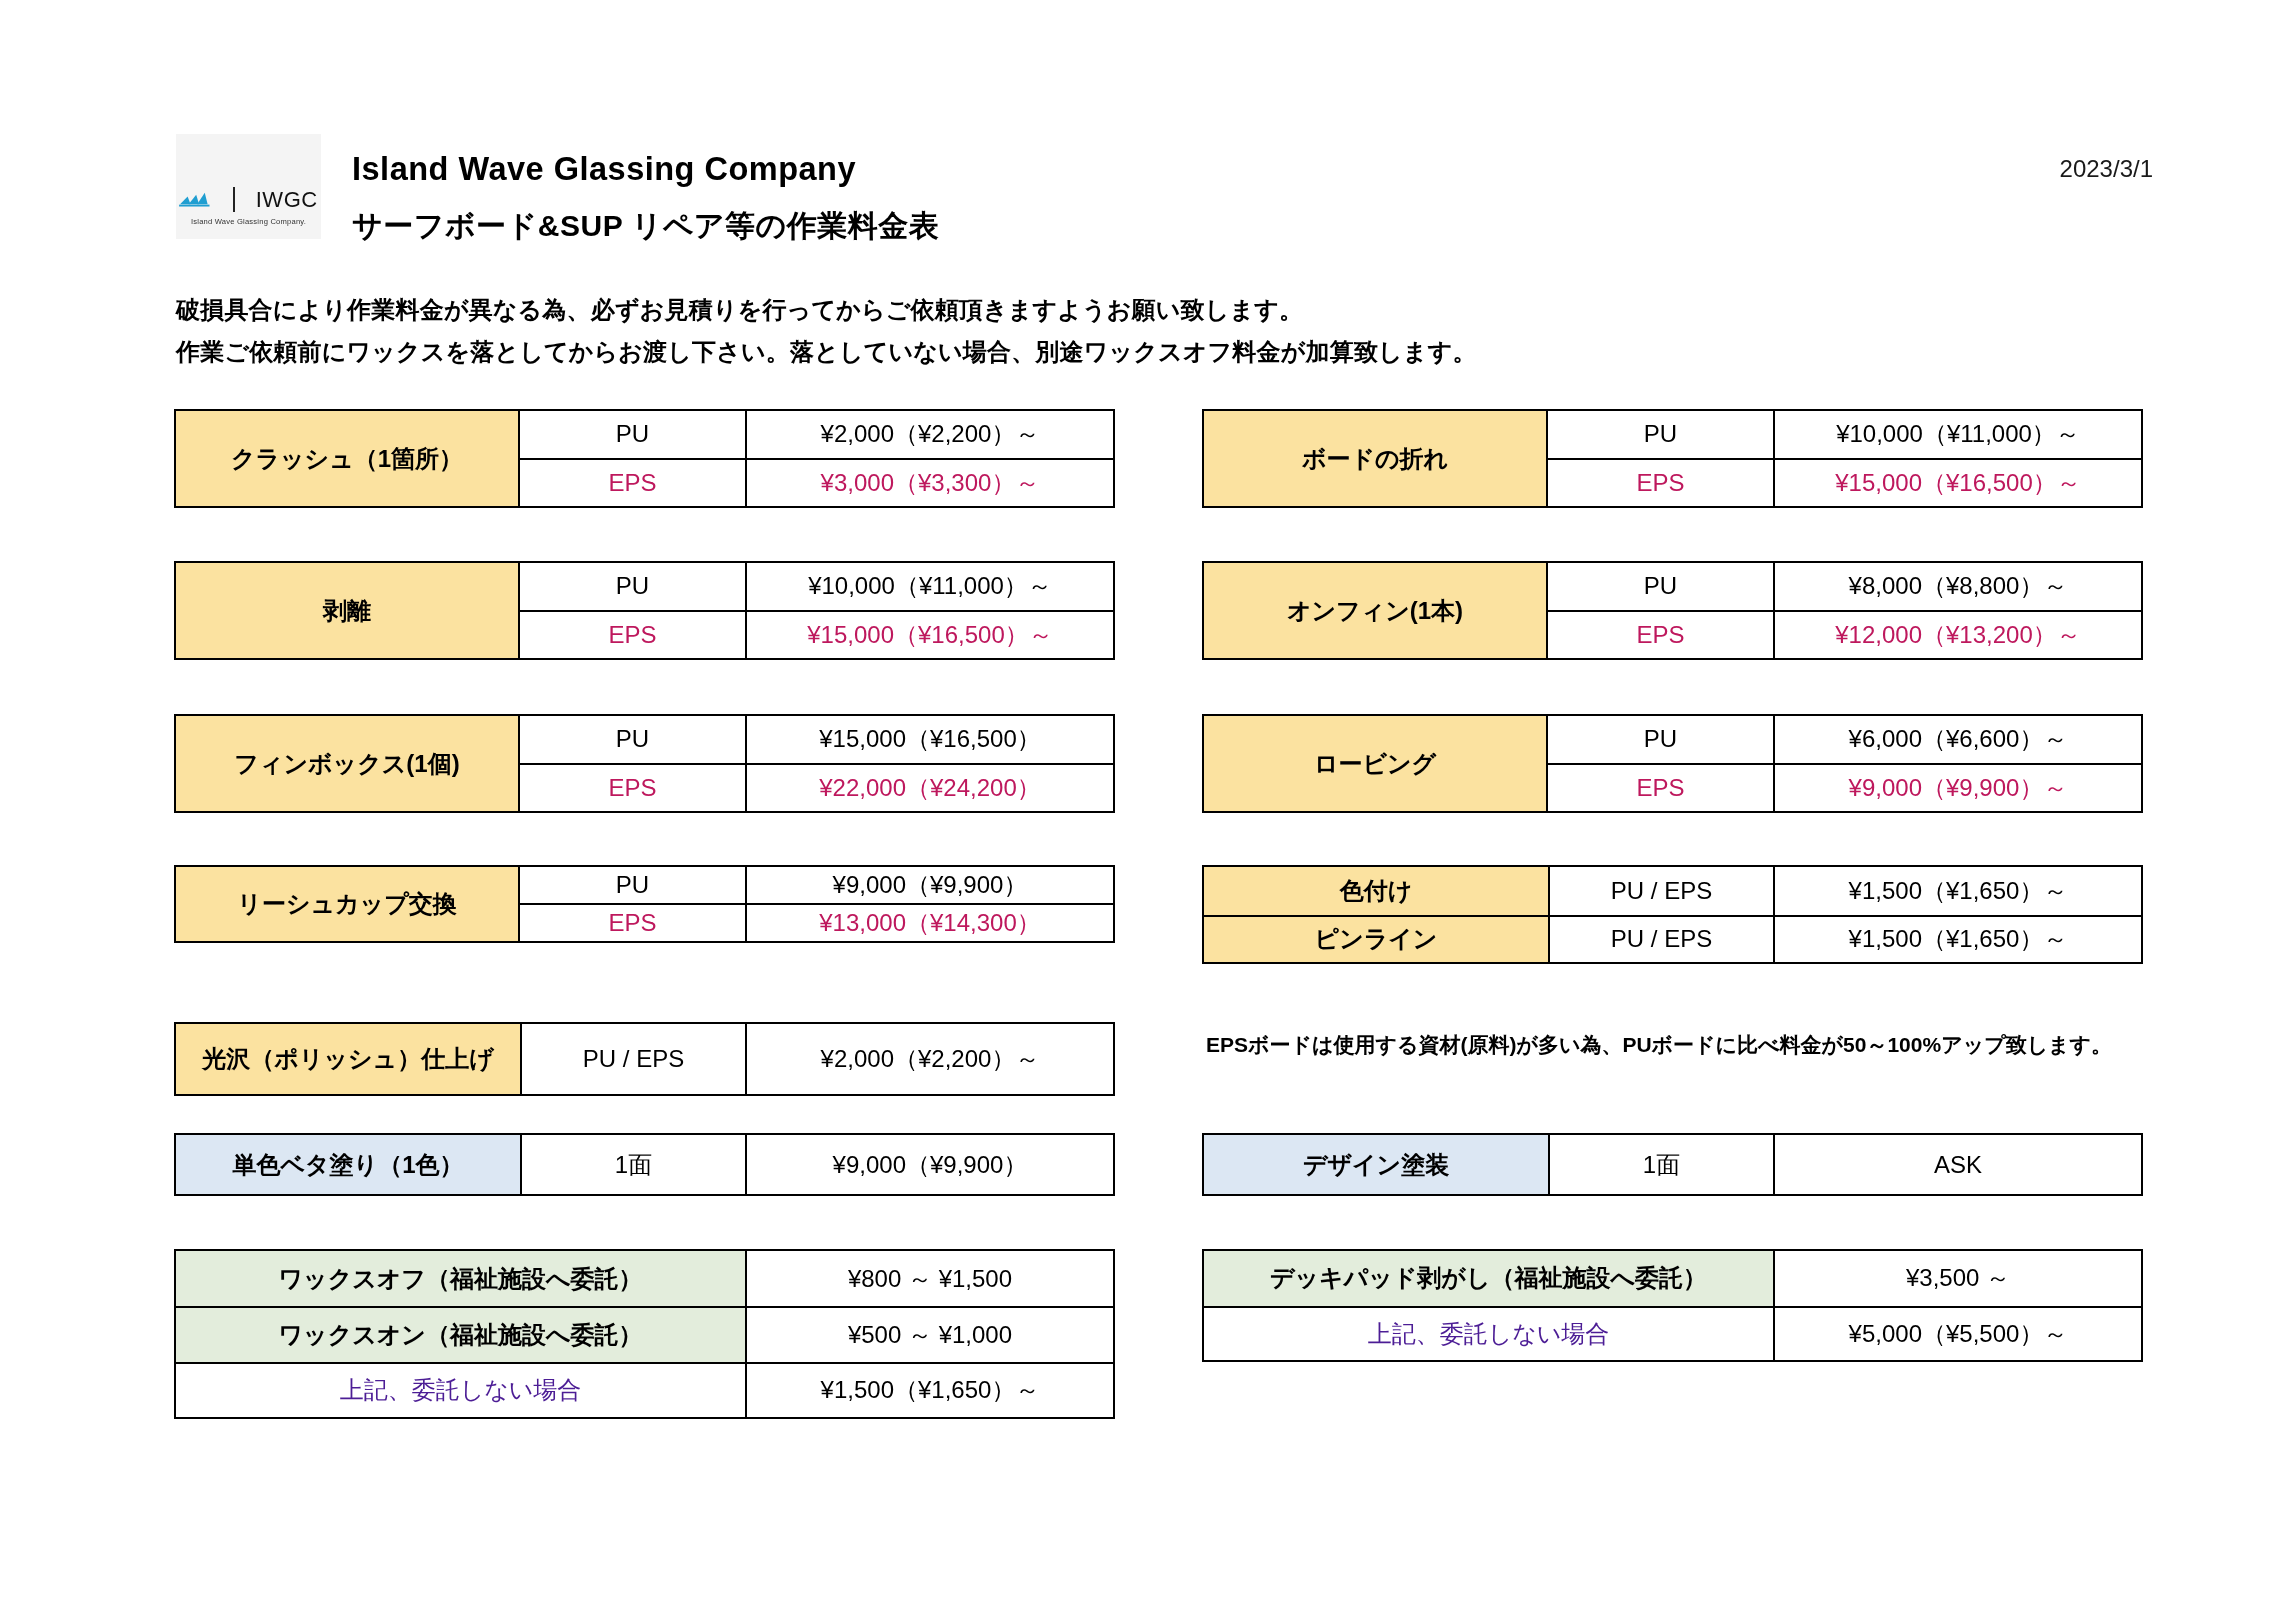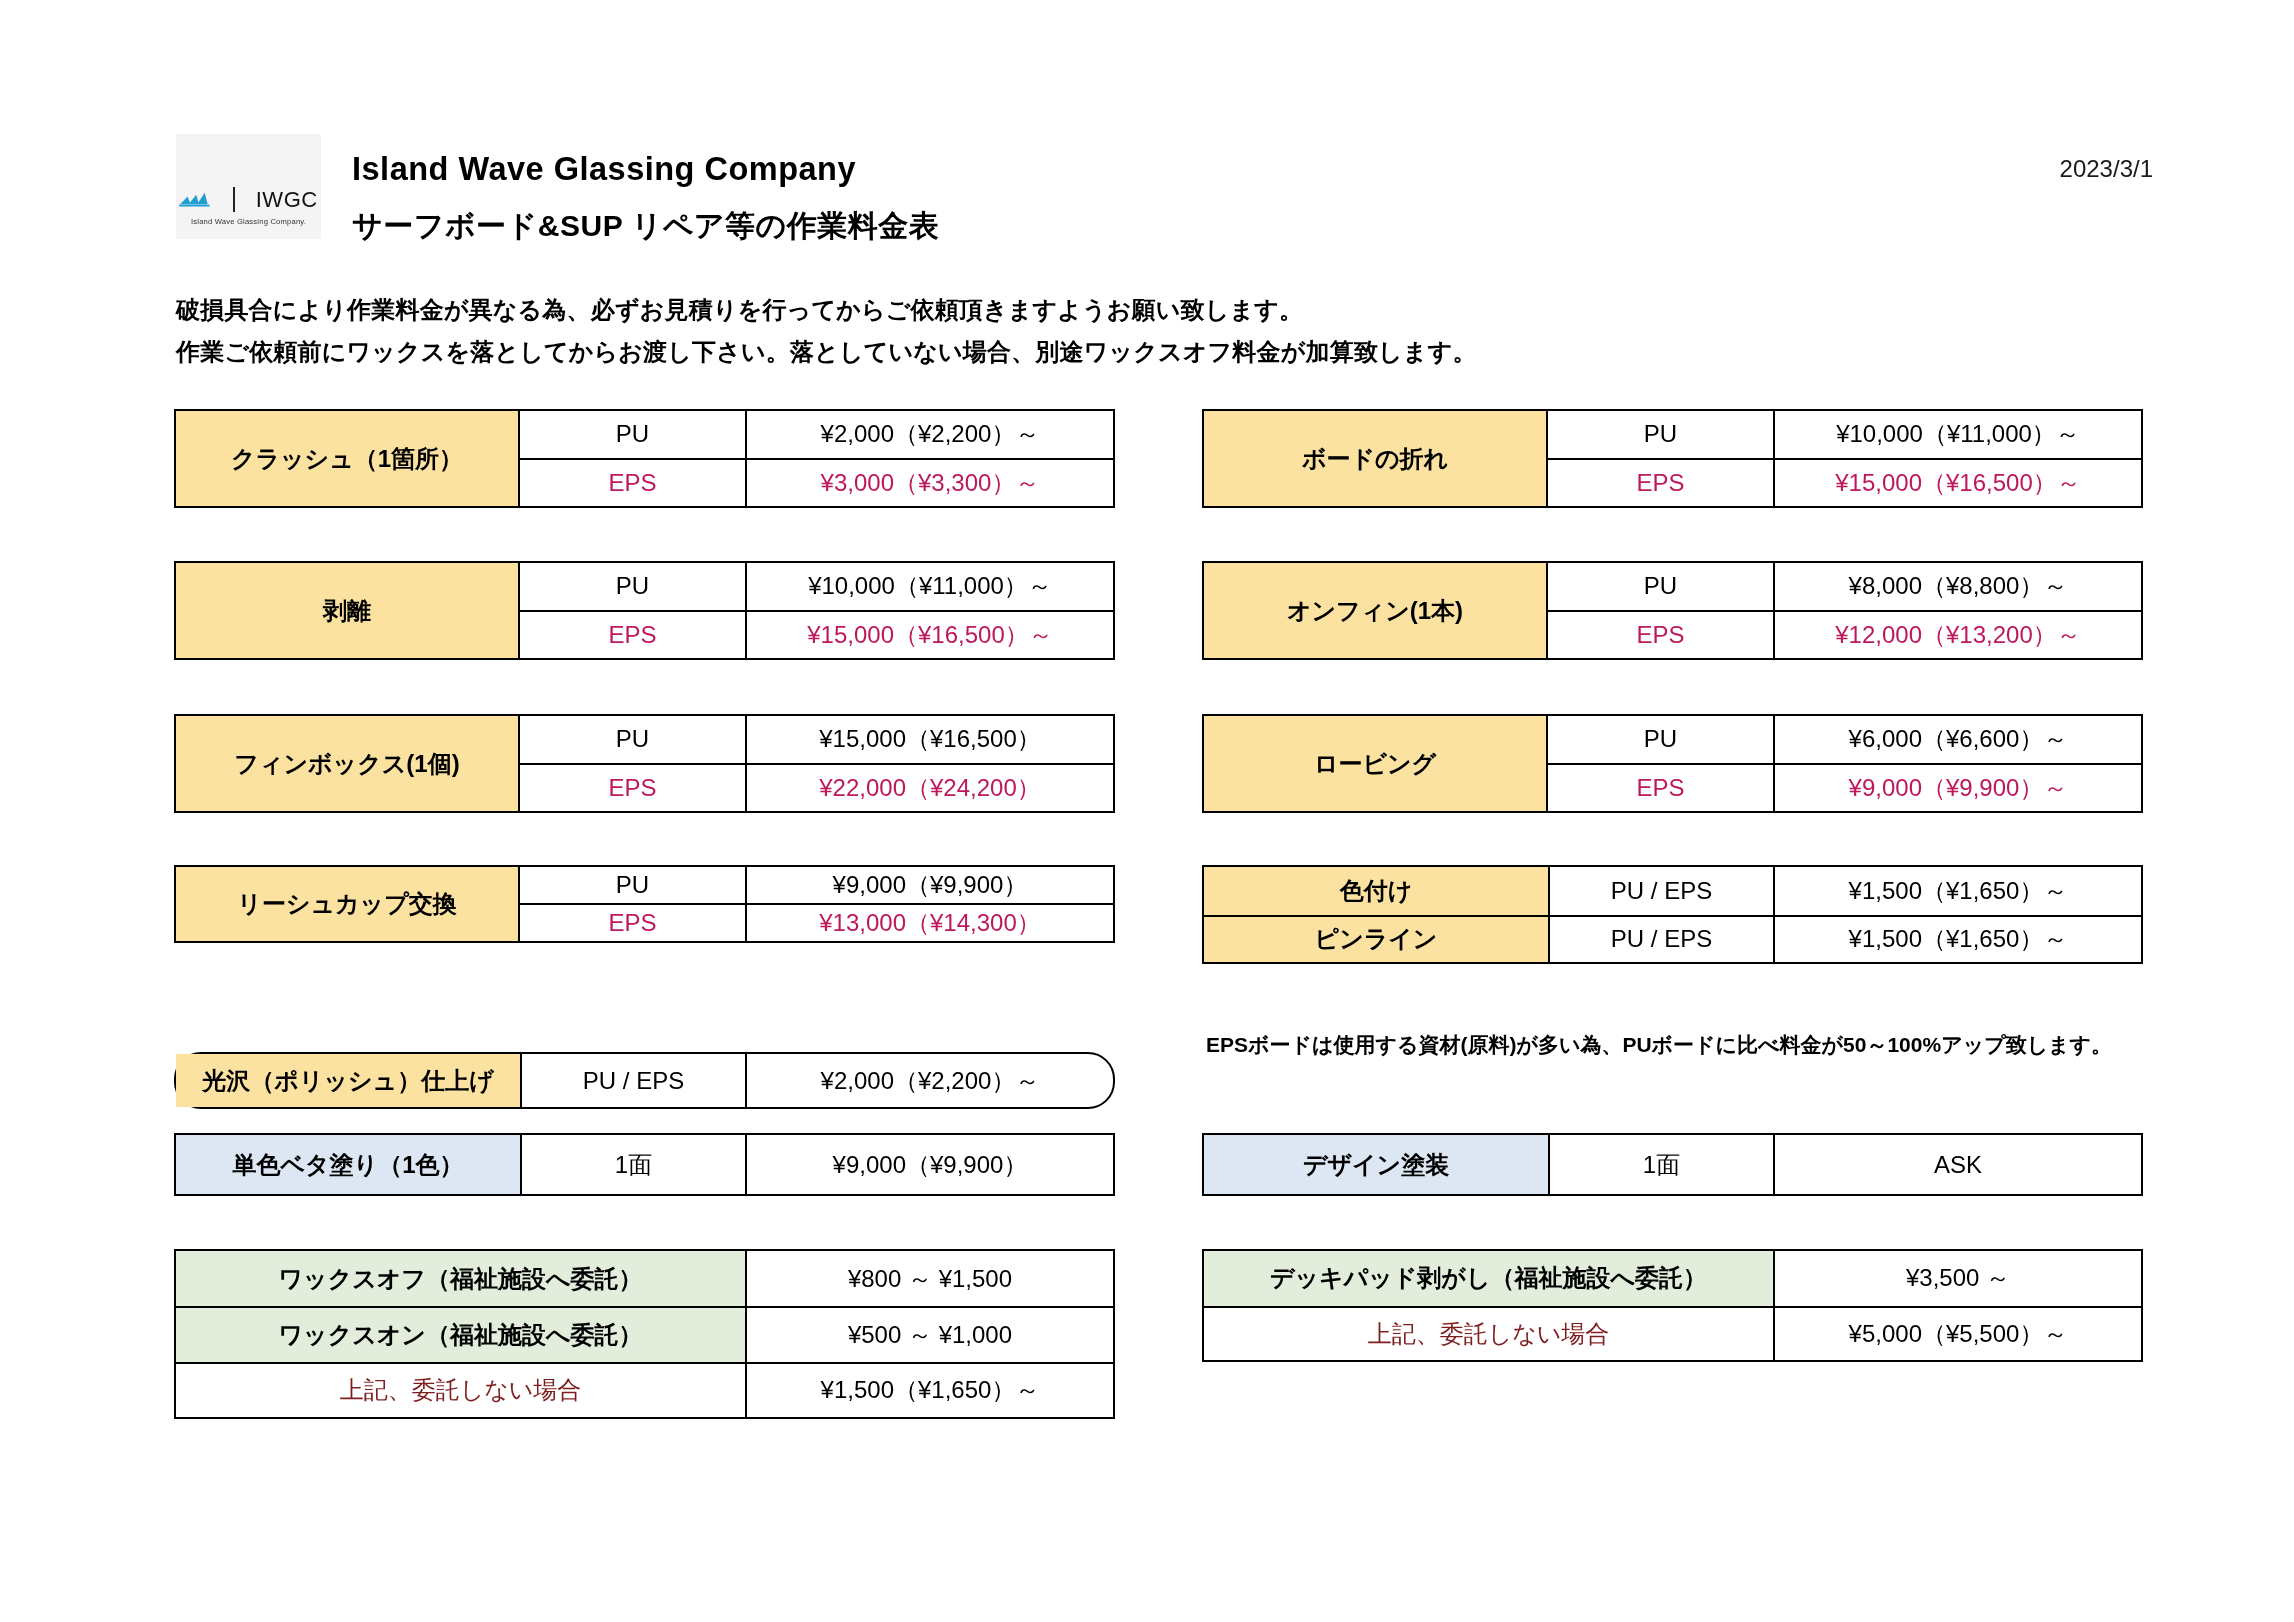--- a/index.html
+++ b/index.html
@@ -155,21 +155,21 @@
     flex: 1 1 auto;
     font-size: 24px;
     border-left: 2.9px solid #000;
   }
   .c-label-wide {
     width: 569px;
     flex: 0 0 569px;
     font-size: 24px;
     font-weight: bold;
   }
-  .c-label-wide.plain { font-weight: normal; color: #7f1d1d; }
+  .c-label-wide.plain { font-weight: normal; color: #4c1d95; }
   .c-price-wide {
     flex: 1 1 auto;
     font-size: 24px;
     border-left: 2.9px solid #000;
   }
 
   
   .merged {
     display: flex;
     height: 100%;
@@ -281,21 +281,21 @@
         <div class="cell c-price">¥9,000（¥9,900）</div>
       </div>
       <div class="srow">
         <div class="cell c-type red">EPS</div>
         <div class="cell c-price red">¥13,000（¥14,300）</div>
       </div>
     </div>
   </div>
 </div>
 
-<div class="block left rows-1" style="top:1052px; height:57px;border-radius:27px;">
+<div class="block left rows-1" style="top:1022px; height:74px;">
   <div class="row">
     <div class="cell c-label fill-yellow">光沢（ポリッシュ）仕上げ</div>
     <div class="cell c-type">PU / EPS</div>
     <div class="cell c-price">¥2,000（¥2,200）～</div>
   </div>
 </div>
 
 <div class="block left rows-1" style="top:1133px; height:63px;">
   <div class="row">
     <div class="cell c-label fill-blue">単色ベタ塗り（1色）</div>

